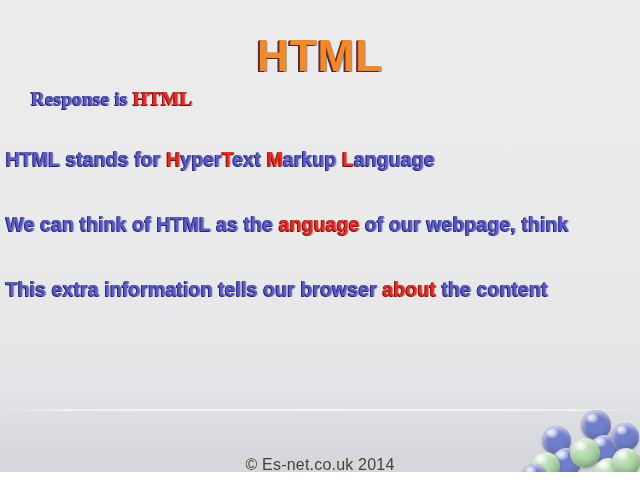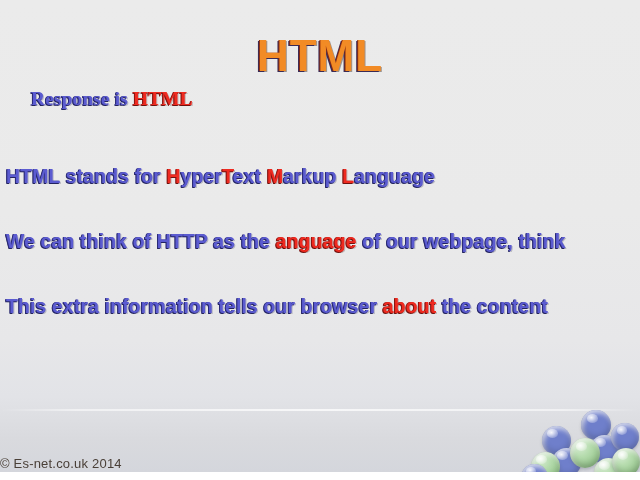--- a/index.html
+++ b/index.html
@@ -79,39 +79,40 @@
        -1px 1px 0 #23235f,
         1px 1px 0 rgba(140,140,160,0.55);
     padding-left: 0px;
     text-indent: 0px;
     margin: 0;
     letter-spacing: 0.1px;
   }
   .para .hang { padding-left: 25px; display: block; font-family: Liberation Serif, serif; }
 
   .p1 { margin-top: 0px; }
-  .p2 { margin-top: 53px; }
+  .p2 { margin-top: 36px; }
   .p3 { margin-top: 40px; }
   .p4 { margin-top: 40px; }
 
   .red {
     color: #ee2a20;
     text-shadow:
        -1px 0px 0 #8a1410,
        -1px 1px 0 #6f100c,
         1px 1px 0 rgba(150,130,130,0.5);
   }
 
   
   #footer {
     position: absolute;
     left: 0;
     top: 456px;
     width: 640px;
-    font-size: 13px;
+    text-align: center;
+    font-size: 16px;
     color: #4a4038;
     font-family: "Liberation Sans", sans-serif;
     letter-spacing: 0.2px;
   }
 
   
   #spheres {
     position: absolute;
     left: 0; top: 0;
     width: 640px; height: 480px;
@@ -170,21 +171,21 @@
 
     <div class="para p1">
       <span class="hang">
         <span>Response is </span><span class="red">HTML</span>
       </span>
     </div>
 
     <div class="para p2"><span>HTML stands for </span><span class="red">H</span><span>yper</span><span class="red">T</span><span>ext </span><span class="red">M</span><span>arkup </span><span class="red">L</span><span>anguage</span></div>
 
     <div class="para p3">
-      <span>We can think of HTTP as the </span><span class="red">anguage</span><span> of our webpage, think</span>
+      <span>We can think of HTML as the </span><span class="red">anguage</span><span> of our webpage, think</span>
     </div>
 
     <div class="para p4"><span>This extra information tells our browser </span><span class="red">about</span><span> the content</span></div>
 
   </div>
 
   <div id="footer">© Es-net.co.uk 2014</div>
 
   <div id="spheres">
       <div class="sphere sph-blue" style="left: 581px; top: 410px; width: 30px; height: 30px;"></div>

